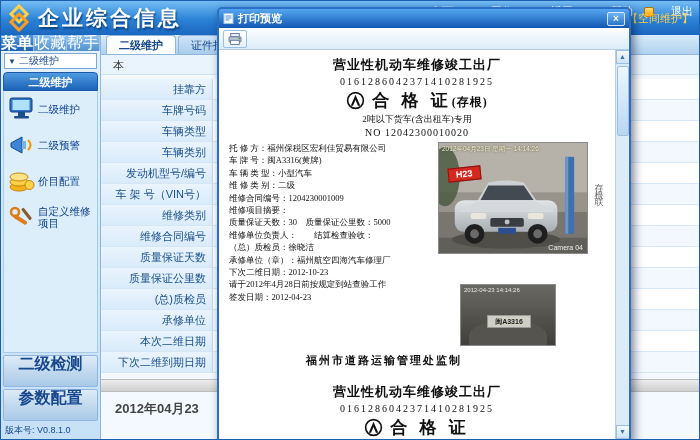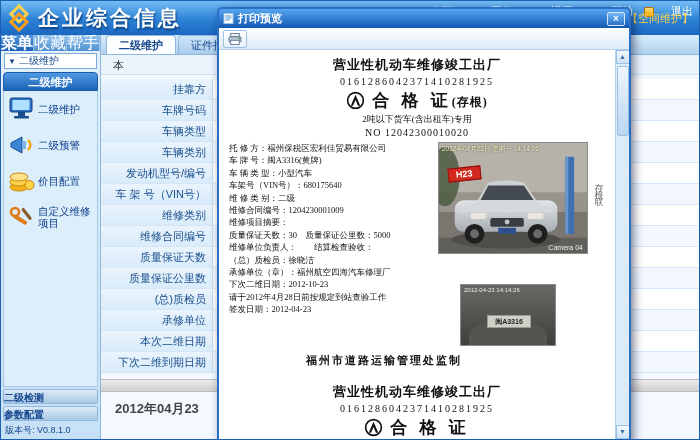--- a/index.html
+++ b/index.html
@@ -29,22 +29,22 @@
   .side-select { margin:2px 3px; height:16px; background:#fff; border:1px solid #7aa8d8; font-size:10px; color:#17488f;
     display:flex; align-items:center; gap:3px; padding:0 3px; cursor:pointer; }
   .caret { font-size:8px; color:#17488f; }
   .side-section { height:19px; margin:1px 2px 0 2px; background:linear-gradient(#4e9be2,#1c63b8); color:#fff; font-size:11px;
     font-weight:bold; text-align:center; line-height:19px; border:1px solid #1c5aa8; border-radius:4px 4px 0 0; }
   .side-items { flex:1; margin:0 2px; padding:6px 2px; display:flex; flex-direction:column; gap:12px;
     background:#ddeefb; border:1px solid #aacbe8; border-top:none; }
   .side-item { display:flex; align-items:center; gap:3px; cursor:pointer; padding-left:2px; }
   .side-item .ico { width:27px; height:24px; flex:none; }
   .side-item .lbl { font-size:10.5px; color:#0d3f8c; line-height:1.15; }
-  .side-bar { height:15px; margin:2px 2px 0 2px; background:linear-gradient(#ddebf7,#a9c9e6); color:#17488f; font-weight:bold;
-    font-size:10px; line-height:16px; border:1px solid #8fb6dd; border-radius:2px; cursor:pointer; }
+  .side-bar { height:32px; margin:2px 2px 0 2px; background:linear-gradient(#ddebf7,#a9c9e6); color:#17488f; font-weight:bold;
+    font-size:16px; text-align:center; line-height:16px; border:1px solid #8fb6dd; border-radius:2px; cursor:pointer; }
   .version { font-size:9px; color:#17488f; padding:3px 4px 2px 4px; }
 
   
   .content { flex:1; position:relative; background:#f3f9ff; display:flex; flex-direction:column; overflow:hidden; }
   .tab-bar { height:20px; background:linear-gradient(#d8ebfa,#b0d1ee); display:flex; align-items:flex-end; gap:2px;
     padding-left:5px; border-bottom:1px solid #8fb6dd; }
   .tab { font-size:11px; padding:2px 12px 1px 12px; border:1px solid #8fb6dd; border-bottom:none; border-radius:4px 4px 0 0;
     background:linear-gradient(#cfe4f7,#a9cdec); color:#17488f; cursor:pointer; white-space:nowrap; }
   .tab-bar div:first-of-type { background:#fdfeff; font-weight:bold; }
   .sub-bar { height:20px; background:#eaf4fd; border-bottom:1px solid #cfe2f4; font-size:11px; color:#333;
@@ -329,21 +329,20 @@
             <span class="cert-title"><span>合 格 证</span><small>(存根)</small></span>
           </div>
           <div class="cert-sub">2吨以下货车(含出租车)专用</div>
           <div class="cert-serial">NO 12042300010020</div>
           <div class="cert-body">
             <div class="cert-fields">
 
             <div class="cert-field">托 修 方：福州保税区宏利佳贸易有限公司</div>
                 <div class="cert-field">车 牌 号：闽A3316(黄牌)</div>
                 <div class="cert-field">车 辆 类 型：小型汽车</div>
-                <div class="cert-field">车架号（VIN号）：680175640</div>
                 <div class="cert-field">维 修 类 别：二级</div>
                 <div class="cert-field">维修合同编号：1204230001009</div>
                 <div class="cert-field">维修项目摘要：</div>
                 <div class="cert-field">质量保证天数：30　质量保证公里数：5000</div>
                 <div class="cert-field">维修单位负责人：　　结算检查验收：</div>
                 <div class="cert-field">（总）质检员：徐晓洁</div>
                 <div class="cert-field">承修单位（章）：福州航空四海汽车修理厂</div>
                 <div class="cert-field">下次二维日期：2012-10-23</div>
                 <div class="cert-field">请于2012年4月28日前按规定到站查验工作</div>
                 <div class="cert-field">签发日期：2012-04-23</div>

